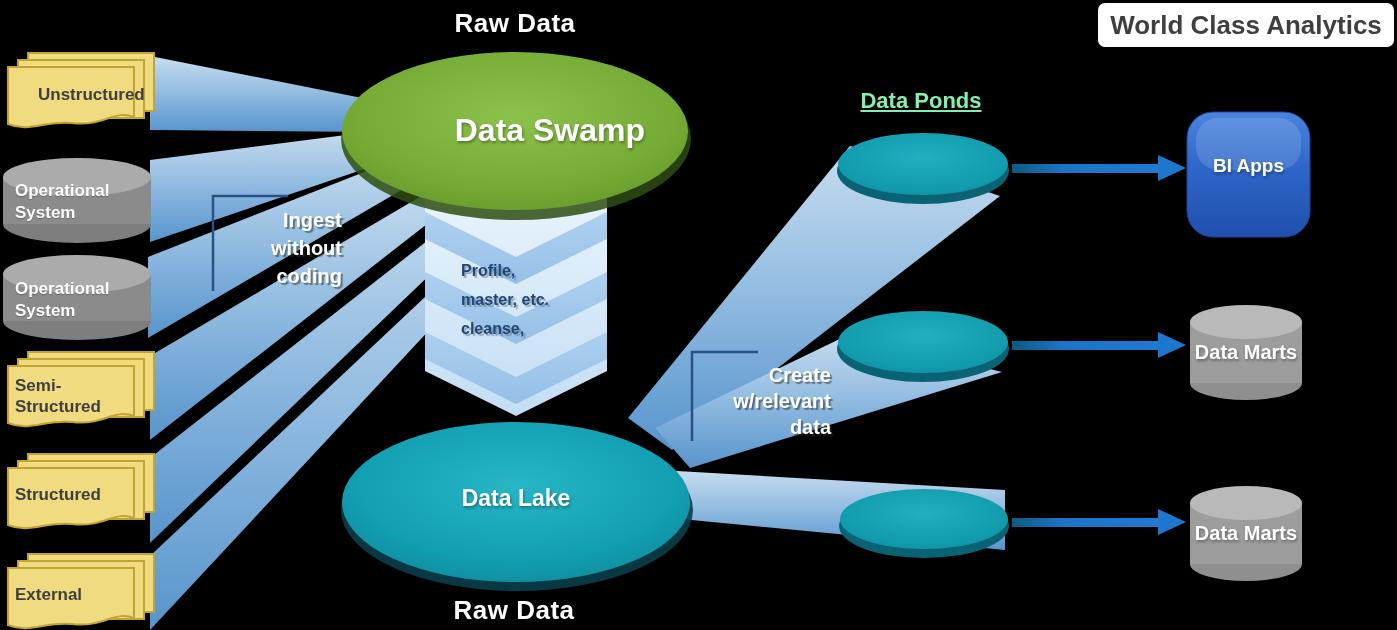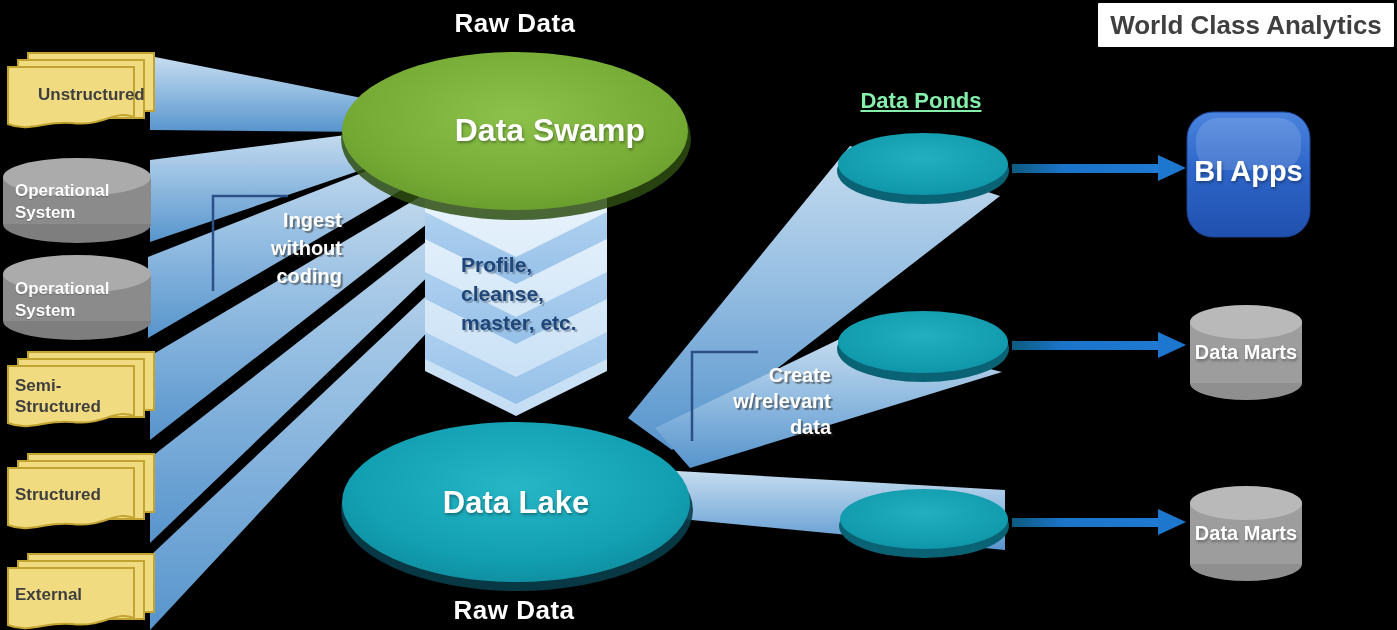--- a/index.html
+++ b/index.html
@@ -8,21 +8,21 @@
   .stage svg{position:absolute;left:0;top:0;}
   .txt{position:absolute;font-weight:bold;line-height:1.15;}
   .ctr{text-align:center;}
   .hdr{font-size:26px;color:#ffffff;letter-spacing:0.5px;}
   .sub{font-size:22px;color:#86efac;text-decoration:underline;}
   .node-label{color:#fff;text-shadow:1px 2px 3px rgba(0,0,0,0.35);}
   .src-dark{font-size:17px;color:#3F3F3F;line-height:21px;}
   .src-light{font-size:17px;color:#FFF;line-height:22px;text-shadow:0 1px 1px rgba(0,0,0,0.25);}
   .navy{color:#ffffff;text-shadow:2px 2px 1px rgba(45,45,45,0.55);text-align:right;}
   .proc{color:#1F4679;text-shadow:2px 2px 1px rgba(90,110,130,0.55);}
-  .wca{position:absolute;left:1098px;top:3px;width:296px;height:44px;background:#FFF;border-radius:1px;}
+  .wca{position:absolute;left:1098px;top:3px;width:296px;height:44px;background:#FFF;border-radius:7px;}
   .wca div{font-size:26px;color:#3F3F3F;line-height:44px;text-align:center;font-weight:bold;}
 </style>
 </head>
 <body>
 
 <div class="stage">
 
 <svg width="1397" height="630" viewBox="0 0 1397 630">
   <defs>
     <linearGradient id="gBeam" x1="0" y1="0" x2="0" y2="1">
@@ -179,41 +179,41 @@
 </svg>
 
 <div class="txt hdr ctr" style="left:425px;top:9px;width:180px;">Raw Data</div>
 <div class="wca">
   <div>World Class Analytics</div>
 </div>
 <div class="txt sub ctr" style="left:836px;top:88px;width:170px;">Data Ponds</div>
 <div class="txt hdr ctr" style="left:424px;top:596px;width:180px;">Raw Data</div>
 
 <div class="txt ctr node-label" style="left:385px;top:112px;width:260px;font-size:32px;text-align:right;">Data Swamp</div>
-<div class="txt ctr node-label" style="left:386px;top:485px;width:260px;font-size:31px;">Data Lake</div>
-<div class="txt ctr node-label" style="left:1187px;top:155px;width:123px;font-size:29px;">BI Apps</div>
+<div class="txt ctr node-label" style="left:386px;top:485px;width:260px;font-size:23px;">Data Lake</div>
+<div class="txt ctr node-label" style="left:1187px;top:155px;width:123px;font-size:19px;">BI Apps</div>
 <div class="txt ctr node-label" style="left:1190px;top:341px;width:112px;font-size:20px;">Data Marts</div>
 <div class="txt ctr node-label" style="left:1190px;top:522px;width:112px;font-size:20px;">Data Marts</div>
 
 <div class="txt src-dark" style="left:15px;top:84px;width:125px;margin-left:23px;">Unstructured</div>
 <div class="txt src-light" style="left:15px;top:180px;width:115px;">Operational System</div>
 <div class="txt src-light" style="left:15px;top:278px;width:115px;">Operational System</div>
 <div class="txt src-dark" style="left:15px;top:375px;width:112px;">Semi-Structured</div>
 <div class="txt src-dark" style="left:15px;top:484px;width:125px;">Structured</div>
 <div class="txt src-dark" style="left:15px;top:584px;width:125px;">External</div>
 
 <div class="txt navy" style="left:222px;top:206px;width:120px;font-size:20px;line-height:28px;">
   <div>Ingest</div>
   <div>without</div>
   <div>coding</div>
 </div>
-<div class="txt proc" style="left:461px;top:250px;width:150px;font-size:21px;line-height:29px;">
+<div class="txt proc" style="left:461px;top:256px;width:150px;font-size:16px;line-height:29px;">
   <div>Profile,</div>
+  <div>master, etc.</div>
   <div>cleanse,</div>
-  <div>master, etc.</div>
 </div>
 <div class="txt navy" style="left:701px;top:362px;width:130px;font-size:20px;line-height:26px;">
   <div>Create</div>
   <div>w/relevant</div>
   <div>data</div>
 </div>
 
 </div>
 
 </body></html>

